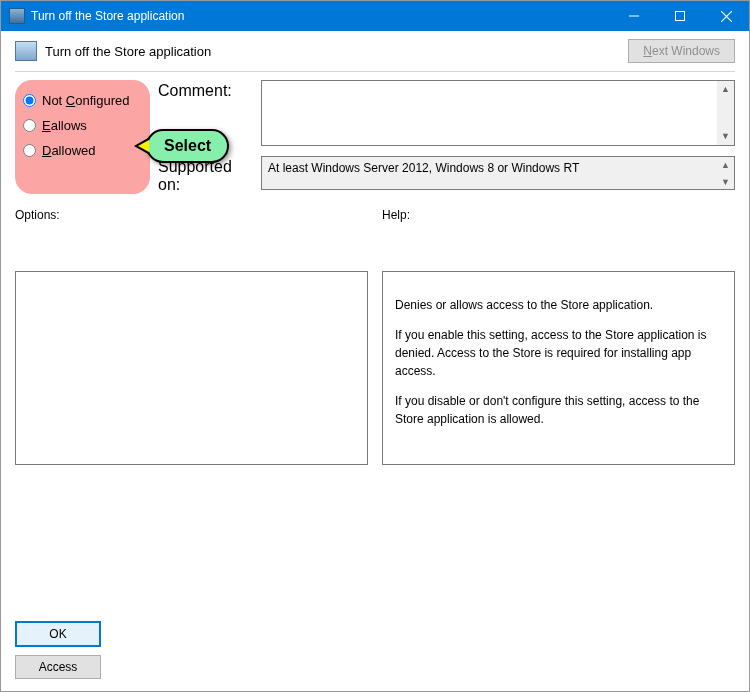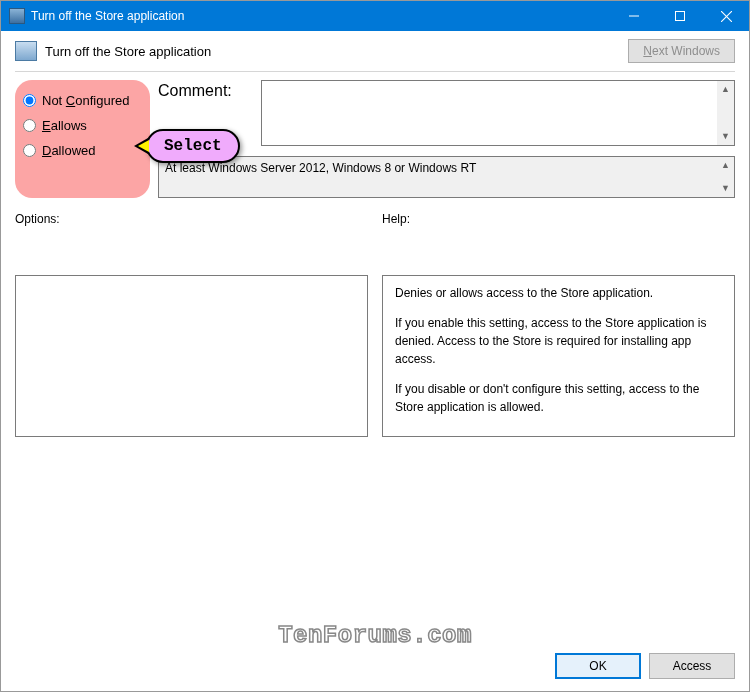--- a/index.html
+++ b/index.html
@@ -85,27 +85,27 @@
   .rc { position: relative; }
 
   .callout {
     position: absolute;
     left: 145px;
     top: 128px;
     z-index: 10;
   }
   .bubble {
     position: relative;
-    background: #f0abfc;
+    background: #86efac;
     border: 2px solid #000;
     border-radius: 18px;
     padding: 6px 16px;
     font-weight: bold;
     font-size: 16px;
-    font-family: Liberation Mono, monospace;
+    font-family: Liberation Sans, sans-serif;
     box-shadow: 2px 2px 5px rgba(0,0,0,0.4);
   }
   .bubble::before {
     content: "";
     position: absolute;
     left: -14px;
     top: 50%;
     margin-top: -8px;
     width: 0; height: 0;
     border-top: 8px solid transparent;
@@ -127,55 +127,56 @@
   .fields { flex: 1; display:flex; flex-direction:column; gap:10px; }
   .fieldrow { display:flex; gap:8px; }
   .fieldlabel { width: 95px; font-size: 16px; padding-top: 2px; }
   .txtbox {
     flex: 1;
     border: 1px solid #7a7a7a;
     background: #fff;
     position: relative;
   }
   .comment-box { height: 66px; }
-  .supported-box { height: 42px; background:#f0f0f0; padding: 4px 6px; font-size:12px; }
+  .supported-box { height: 34px; background:#f0f0f0; padding: 4px 6px; font-size:12px; }
   .scroll-arrows {
     position:absolute; right:0; top:0; bottom:0; width:17px;
     display:flex; flex-direction:column; justify-content:space-between;
     background:#f0f0f0;
   }
   .scroll-arrows span { font-size:9px; color:#666; text-align:center; line-height:17px;}
 
   .lower {
     display:flex;
     padding: 14px 14px 0 14px;
     gap: 14px;
   }
   .column { flex:1; display:flex; flex-direction:column;gap:43px; }
   .col-label { font-size:12px; margin-bottom:6px; }
   .panel {
     border: 1px solid #7a7a7a;
     flex:1;
     height: 386px;
-    padding: 8px 12px;
+    padding: 24px 12px;
     font-size: 12px;
     line-height: 1.5;
     background:#fff;
     overflow:hidden;
   }
   .help-panel p { margin: 0 0 12px 0; }
 
   .footer {
     position:absolute;
     bottom:0; left:0; right:0;
     display:flex;
     justify-content:flex-end;
     gap:8px;
     padding: 10px 14px 12px;
     background:#fff;
+    flex-direction:column;
   }
   .btn {
     font: inherit;
     font-size: 12px;
     padding: 4px 0;
     width: 86px;
     background: #e1e1e1;
     border: 1px solid #adadad;
   }
   .btn.primary {
@@ -252,20 +253,21 @@
       <div class="fieldlabel">Comment:</div>
       <div class="txtbox comment-box">
         <span></span>
         <div class="scroll-arrows">
             <span>▲</span>
             <span>▼</span>
           </div>
       </div>
     </div>
     <div class="fieldrow">
+      <div class="fieldlabel">Supported on:</div>
       <div class="txtbox supported-box">
         <span>At least Windows Server 2012, Windows 8 or Windows RT</span>
         <div class="scroll-arrows">
             <span>▲</span>
             <span>▼</span>
           </div>
       </div>
     </div>
   </div>
 </div>

